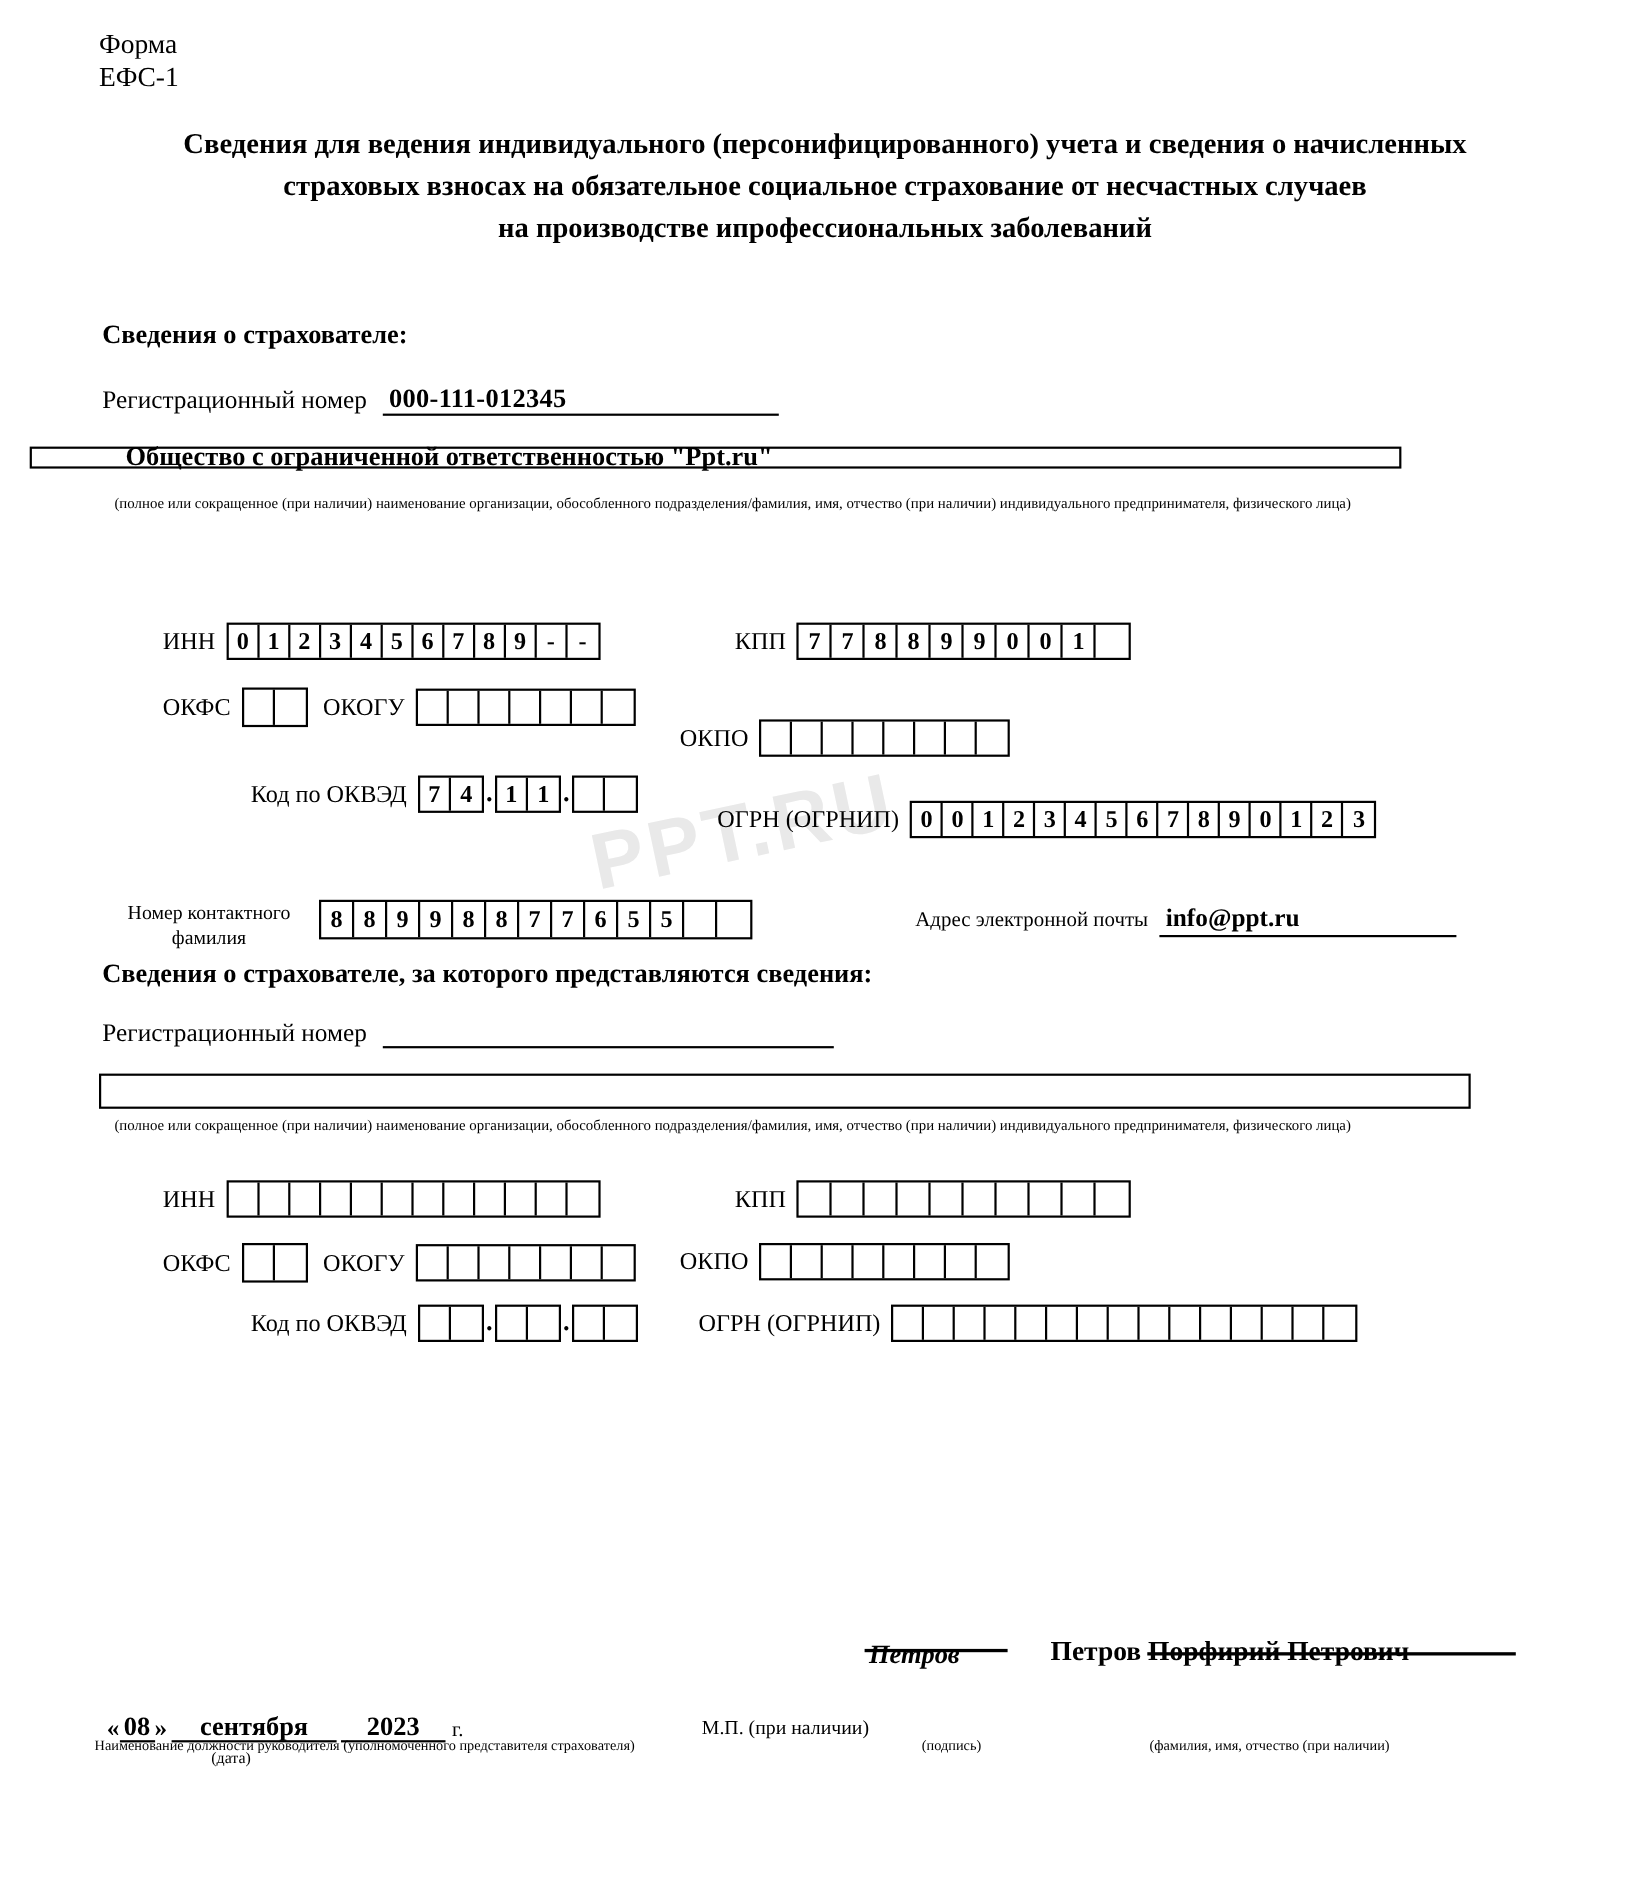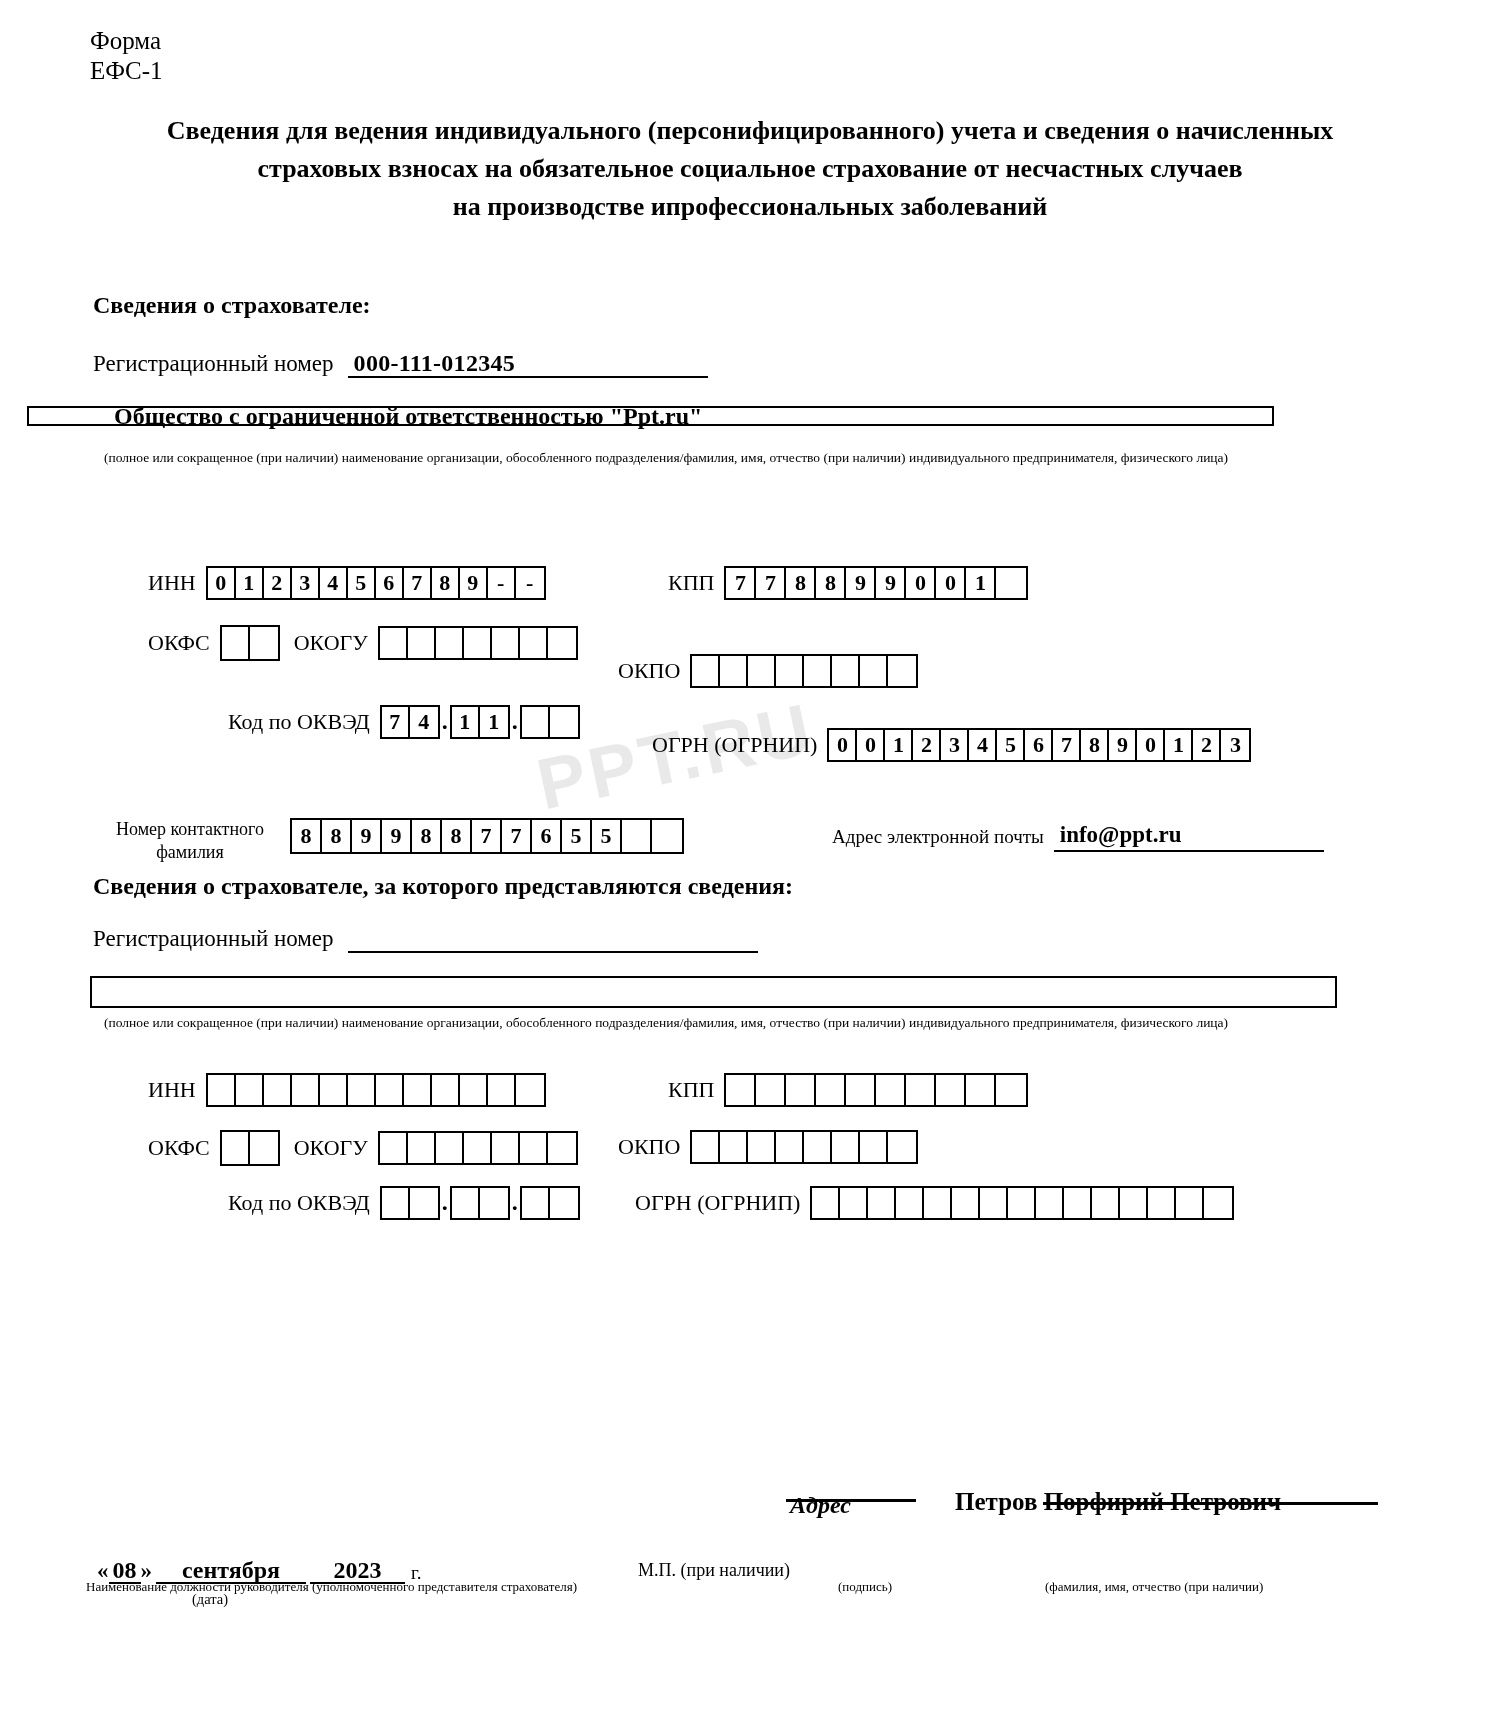--- a/index.html
+++ b/index.html
@@ -494,21 +494,21 @@
         <span class="cell"></span>
         <span class="cell"></span>
         <span class="cell"></span>
         <span class="cell"></span>
         <span class="cell"></span>
       </span>
   </div>
 
   <div class="foot-cap layer" style="left:86px; top:1531px;">Наименование должности руководителя (уполномоченного представителя страхователя)</div>
 
-  <div class="sig-script layer" style="left:790px; top:1492px;">Адрес</div>
+  <div class="sig-script layer" style="left:790px; top:1492px;">Петров</div>
   <div class="foot-rule layer" style="left:786px; top:1497px; width:130px; padding-left:0;"></div>
   <div class="foot-cap layer" style="left:838px; top:1531px;">(подпись)</div>
 
   <div class="fio-name layer" style="left:955px; top:1488px;">Петров Порфирий Петрович</div>
   <div class="foot-rule layer" style="left:1043px; top:1500px; width:335px; padding-left:0;"></div>
   <div class="foot-cap layer" style="left:1045px; top:1531px;">(фамилия, имя, отчество (при наличии)</div>
 
   <div class="datebox layer" style="left:97px; top:1557px;">
     <span class="q">«</span>
     <span class="slot day">08</span>

